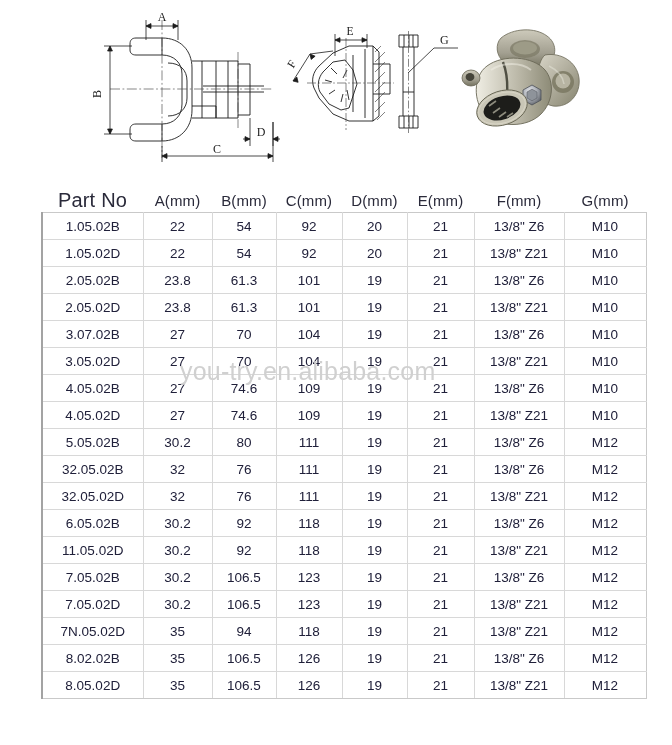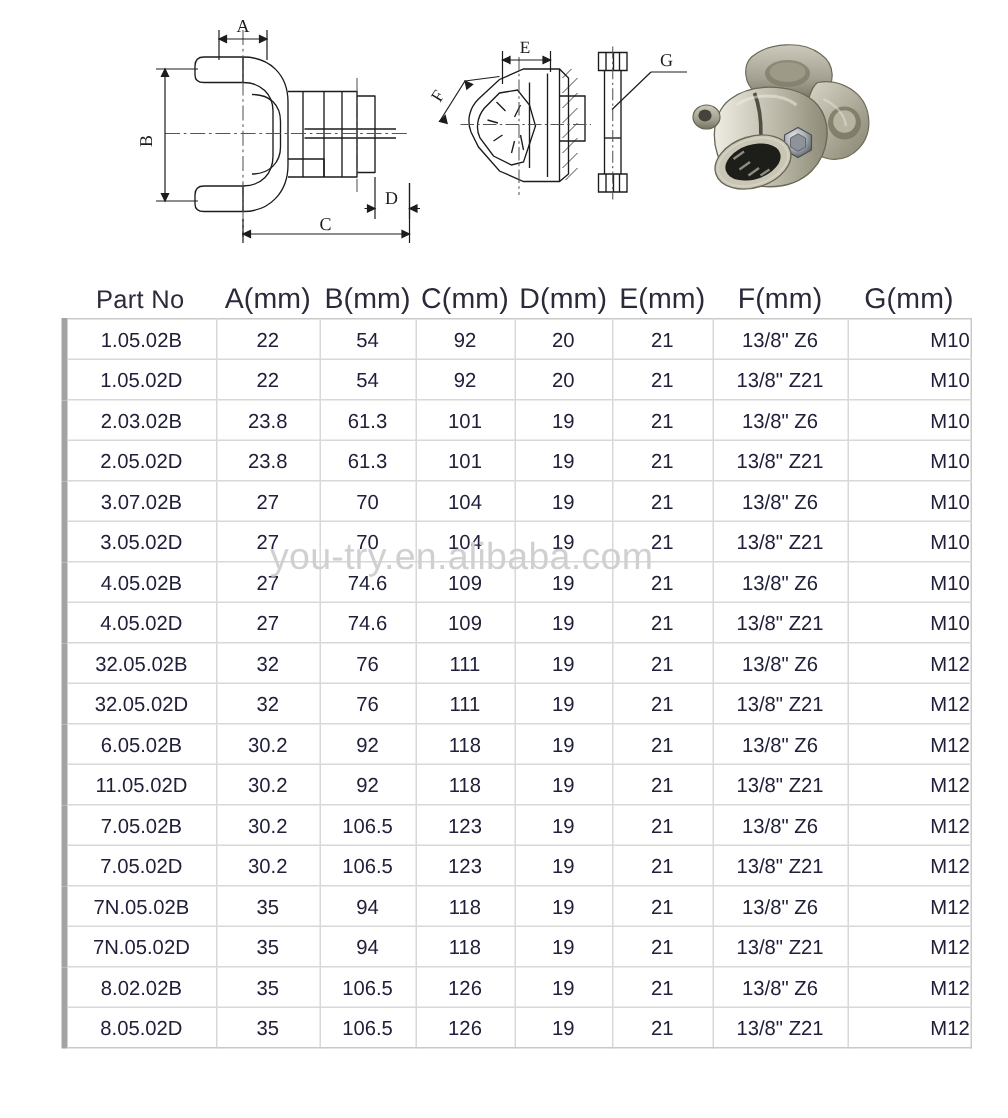--- a/index.html
+++ b/index.html
@@ -49,36 +49,36 @@
   table.spec th,
   table.spec td {
     text-align: center;
     vertical-align: middle;
     padding: 0;
     font-weight: normal;
   }
   table.spec thead th {
     height: 24px;
     border: none;
-    font-size: 19px;
+    font-size: 15px;
     color: #2a2a3a;
     letter-spacing: 0.1px;
   }
   table.spec thead th.partno-head {
-    font-size: 17px;
+    font-size: 20px;
     letter-spacing: 0.2px;
   }
   table.spec tbody td {
     height: 26px;
     border: 1px solid #d8d8d8;
     font-size: 13.5px;
     color: #20203a;
   }
-  table.spec tbody tr td:first-child { border-left: 4px solid #a3a3a3; }
-  table.spec tbody tr td:last-child  { border-right: 1px solid #c9c9c9; text-align: right; }
+  table.spec tbody tr td:first-child { border-left: 2px solid #a3a3a3; }
+  table.spec tbody tr td:last-child  { border-right: 1px solid #c9c9c9; }
   table.spec tbody tr:first-child td { border-top: 1px solid #c9c9c9; }
   table.spec tbody tr:last-child td  { border-bottom: 1px solid #c9c9c9; }
 
   
   col.c-part { width: 101px; }
   col.c-a    { width: 69px; }
   col.c-b    { width: 64px; }
   col.c-c    { width: 66px; }
   col.c-d    { width: 65px; }
   col.c-e    { width: 67px; }
@@ -341,21 +341,21 @@
           <td>1.05.02D</td>
           <td>22</td>
           <td>54</td>
           <td>92</td>
           <td>20</td>
           <td>21</td>
           <td>13/8" Z21</td>
           <td>M10</td>
         </tr>
         <tr>
-          <td>2.03.02B</td>
+          <td>2.05.02B</td>
           <td>23.8</td>
           <td>61.3</td>
           <td>101</td>
           <td>19</td>
           <td>21</td>
           <td>13/8" Z6</td>
           <td>M10</td>
         </tr>
         <tr>
           <td>2.05.02D</td>
@@ -401,20 +401,30 @@
           <td>4.05.02D</td>
           <td>27</td>
           <td>74.6</td>
           <td>109</td>
           <td>19</td>
           <td>21</td>
           <td>13/8" Z21</td>
           <td>M10</td>
         </tr>
         <tr>
+          <td>5.05.02B</td>
+          <td>30.2</td>
+          <td>80</td>
+          <td>111</td>
+          <td>19</td>
+          <td>21</td>
+          <td>13/8" Z6</td>
+          <td>M12</td>
+        </tr>
+        <tr>
           <td>32.05.02B</td>
           <td>32</td>
           <td>76</td>
           <td>111</td>
           <td>19</td>
           <td>21</td>
           <td>13/8" Z6</td>
           <td>M12</td>
         </tr>
         <tr>
@@ -461,30 +471,20 @@
           <td>7.05.02D</td>
           <td>30.2</td>
           <td>106.5</td>
           <td>123</td>
           <td>19</td>
           <td>21</td>
           <td>13/8" Z21</td>
           <td>M12</td>
         </tr>
         <tr>
-          <td>7N.05.02B</td>
-          <td>35</td>
-          <td>94</td>
-          <td>118</td>
-          <td>19</td>
-          <td>21</td>
-          <td>13/8" Z6</td>
-          <td>M12</td>
-        </tr>
-        <tr>
           <td>7N.05.02D</td>
           <td>35</td>
           <td>94</td>
           <td>118</td>
           <td>19</td>
           <td>21</td>
           <td>13/8" Z21</td>
           <td>M12</td>
         </tr>
         <tr>

